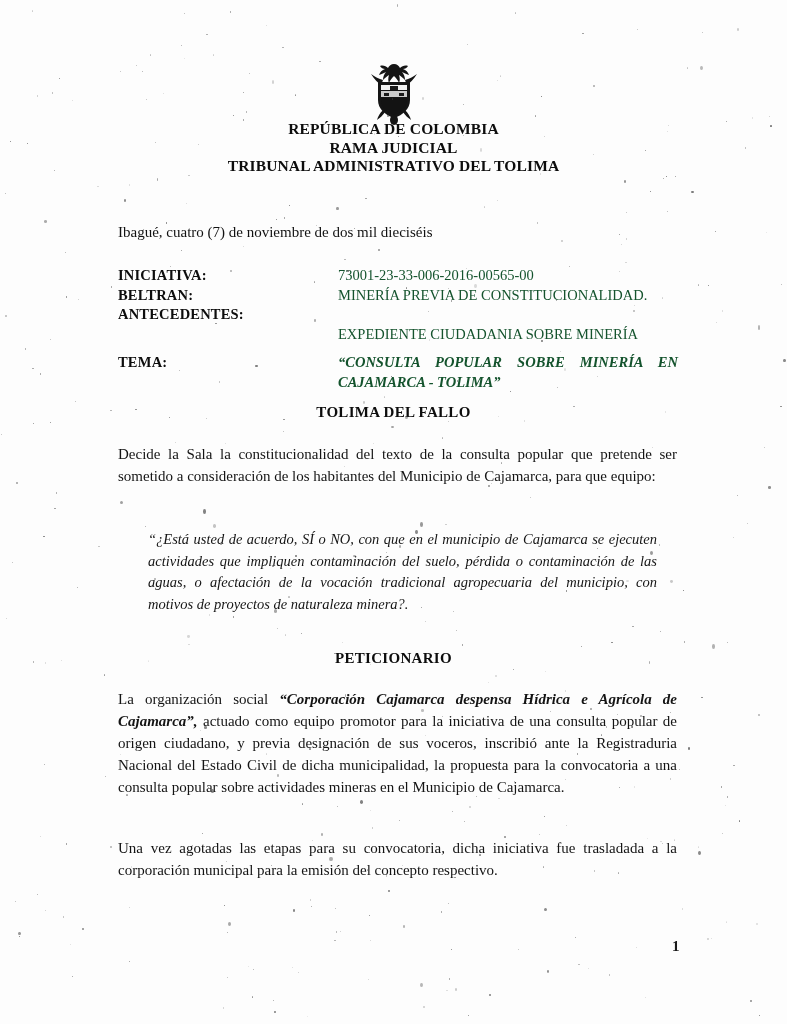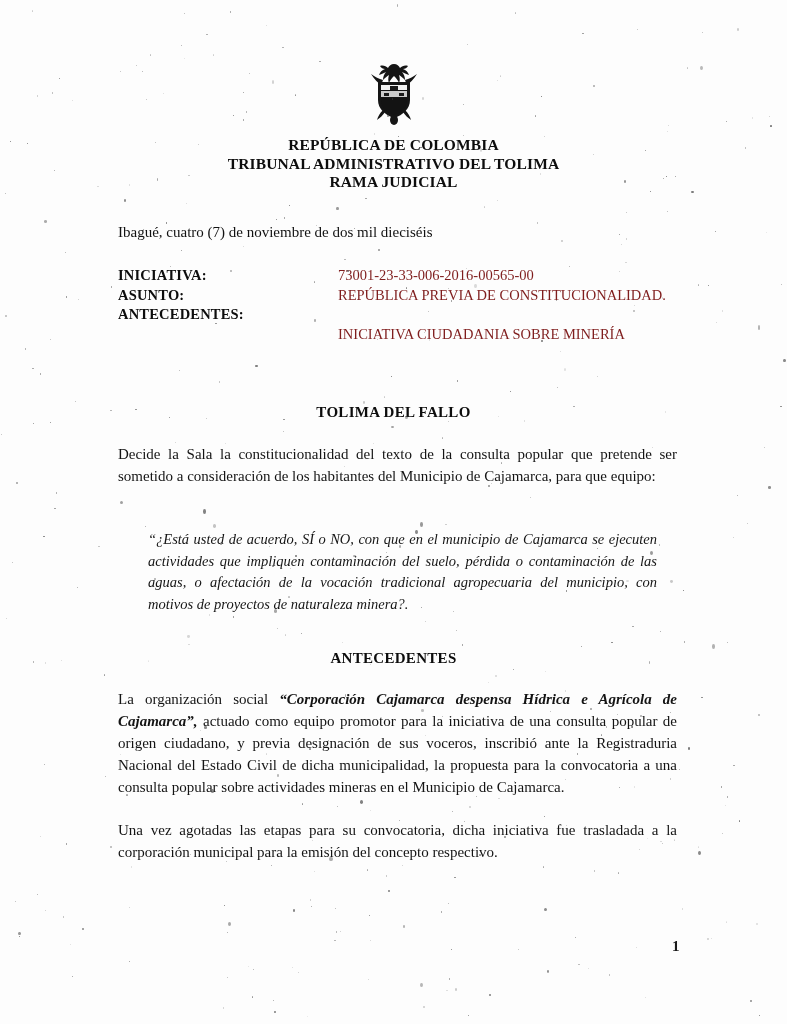--- a/index.html
+++ b/index.html
@@ -49,21 +49,21 @@
     top: 60px;
     width: 787px;
     text-align: center;
   }
   .emblem-wrap svg { display: inline-block; }
 
   
   .doc-header {
     position: absolute;
     left: 0;
-    top: 136px;
+    top: 120px;
     width: 787px;
     text-align: center;
   }
   .doc-header .hline {
     font-weight: bold;
     font-size: 15.5px;
     line-height: 18.5px;
     letter-spacing: 0.15px;
     color: #0d0d0d;
     white-space: nowrap;
@@ -95,21 +95,21 @@
     width: 220px;
     flex: 0 0 220px;
     font-weight: bold;
     font-size: 14.5px;
     letter-spacing: 0.2px;
     color: #0d0d0d;
   }
   .meta-value {
     flex: 1 1 auto;
     font-size: 14.5px;
-    color: #7f1d1d;
+    color: #14532d;
   }
   .meta-value.cont {
     margin-left: 220px;
   }
   .meta-spacer { height: 9px; }
   .meta-value.italic {
     font-style: italic;
     font-weight: bold;
     text-align: justify;
     text-align-last: justify;
@@ -138,21 +138,21 @@
     position: absolute;
     left: 118px;
     width: 559px;
     font-size: 15px;
     line-height: 22px;
     text-align: justify;
     color: #141414;
   }
   #para-objeto { top: 443px; }
   #para-ant-1  { top: 688px; }
-  #para-ant-2  { top: 819px; }
+  #para-ant-2  { top: 837px; }
 
   .para em {
     font-style: italic;
     font-weight: bold;
   }
 
   
   .quote {
     position: absolute;
     left: 148px;
@@ -625,51 +625,58 @@
           <path d="M18 38h26v3c0 7-6 12-13 14-7-2-13-7-13-14v-3z" fill="#131313"></path>
 
           <ellipse cx="31" cy="60" rx="4" ry="5"></ellipse>
           <path d="M20 50c-3 3-5 6-6 10 3-2 6-5 8-8zM42 50c3 3 5 6 6 10-3-2-6-5-8-8z"></path>
         </g>
       </svg>
     </div>
 
     <div class="doc-header">
       <div class="hline">REPÚBLICA DE COLOMBIA</div>
+      <div class="hline">RAMA JUDICIAL</div>
       <div class="hline">TRIBUNAL ADMINISTRATIVO DEL TOLIMA</div>
-      <div class="hline">RAMA JUDICIAL</div>
     </div>
 
     <div class="date-line">Ibagué, cuatro (7) de noviembre de dos mil dieciséis</div>
 
     <div class="meta">
       <div class="meta-row">
         <div class="meta-label">INICIATIVA:</div>
         <div class="meta-value">73001-23-33-006-2016-00565-00</div>
       </div>
       <div class="meta-row">
-        <div class="meta-label">ASUNTO:</div>
-        <div class="meta-value">REPÚBLICA PREVIA DE CONSTITUCIONALIDAD.</div>
+        <div class="meta-label">BELTRAN:</div>
+        <div class="meta-value">MINERÍA PREVIA DE CONSTITUCIONALIDAD.</div>
       </div>
       <div class="meta-row">
         <div class="meta-label">ANTECEDENTES:</div>
       </div>
       <div class="meta-row">
-        <div class="meta-value cont">INICIATIVA CIUDADANIA SOBRE MINERÍA</div>
+        <div class="meta-value cont">EXPEDIENTE CIUDADANIA SOBRE MINERÍA</div>
       </div>
       <div class="meta-spacer"></div>
+      <div class="meta-row">
+        <div class="meta-label">TEMA:</div>
+        <div class="meta-value italic">“CONSULTA POPULAR SOBRE MINERÍA EN</div>
+      </div>
+      <div class="meta-row">
+        <div class="meta-value italic last cont">CAJAMARCA - TOLIMA”</div>
+      </div>
     </div>
 
     <div class="section-heading" id="heading-objeto">TOLIMA DEL FALLO</div>
 
     <div class="para" id="para-objeto">Decide la Sala la constitucionalidad del texto de la consulta popular que pretende ser sometido a consideración de los habitantes del Municipio de Cajamarca, para que equipo:</div>
 
     <div class="quote">“¿Está usted de acuerdo, SÍ o NO, con que en el municipio de Cajamarca se ejecuten actividades que impliquen contaminación del suelo, pérdida o contaminación de las aguas, o afectación de la vocación tradicional agropecuaria del municipio, con motivos de proyectos de naturaleza minera?.</div>
 
-    <div class="section-heading" id="heading-antecedentes">ANTECEDENTES</div>
+    <div class="section-heading" id="heading-antecedentes">PETICIONARIO</div>
 
     <div class="para" id="para-ant-1"><span>La organización social </span><em>“Corporación Cajamarca despensa Hídrica e Agrícola de Cajamarca”,</em><span> actuado como equipo promotor para la iniciativa de una consulta popular de origen ciudadano, y previa designación de sus voceros, inscribió ante la Registraduria Nacional del Estado Civil de dicha municipalidad, la propuesta para la convocatoria a una consulta popular sobre actividades mineras en el Municipio de Cajamarca.</span></div>
 
     <div class="para" id="para-ant-2">Una vez agotadas las etapas para su convocatoria, dicha iniciativa fue trasladada a la corporación municipal para la emisión del concepto respectivo.</div>
 
     <div class="page-number">1</div>
 
   </div>
 </div>
 

